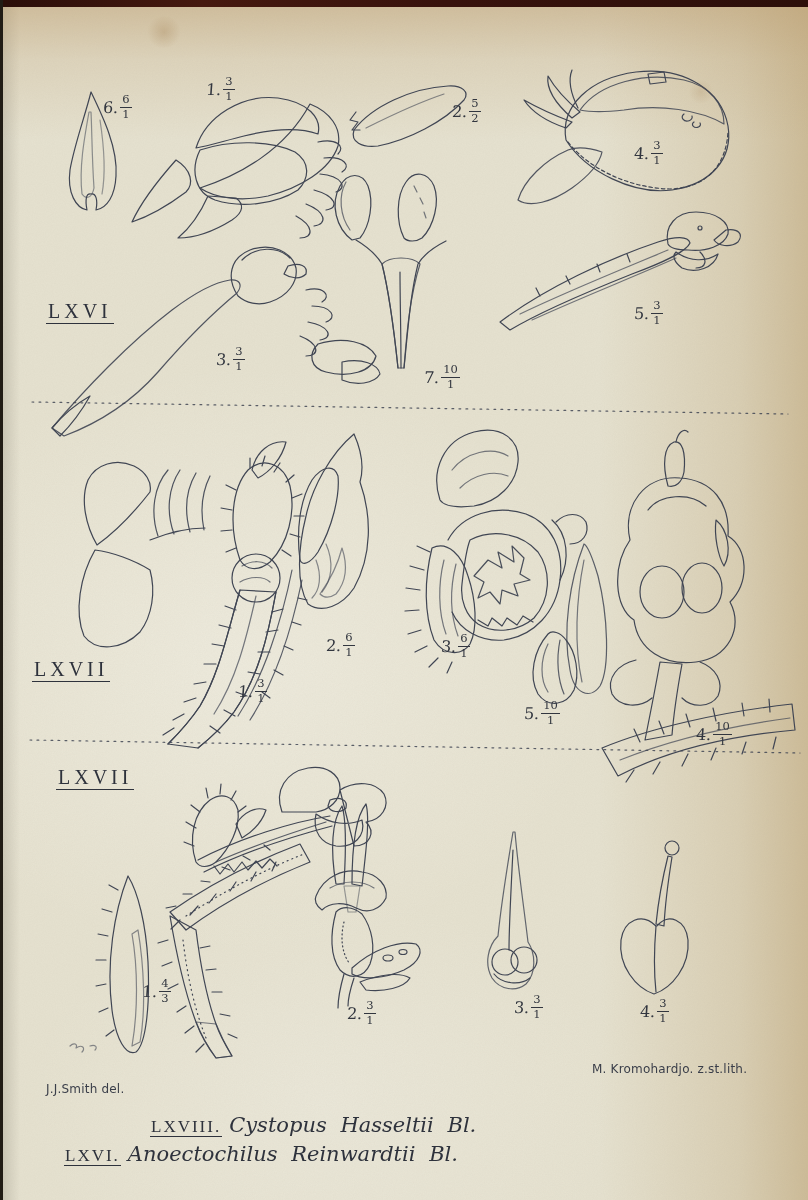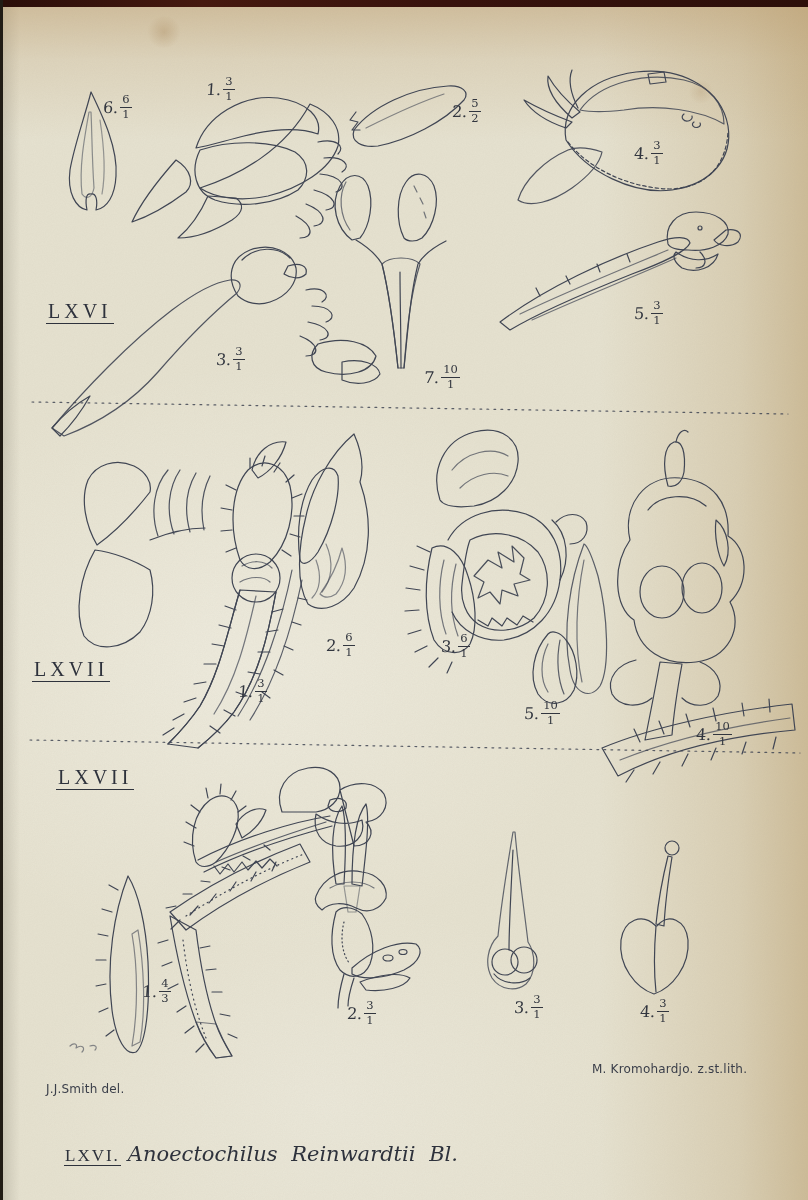--- a/index.html
+++ b/index.html
@@ -374,14 +374,17 @@
         <span class="b">1</span>
       </span>
     </div>
 
   <div class="credit" style="left:46px;top:1052px;margin-top:30px;">J.J.Smith  del.</div>
   <div class="credit" style="left:592px;top:1062px;">M. Kromohardjo. z.st.lith.</div>
 
   <div class="cap-entry" style="left:64px;top:1142px;">
     <span class="cap-roman">LXVI.</span><span class="cap-name">Anoectochilus  Reinwardtii  Bl.</span>
   </div>
+  <div class="cap-entry" style="left:150px;top:1113px;">
+    <span class="cap-roman">LXVIII.</span><span class="cap-name">Cystopus  Hasseltii  Bl.</span>
+  </div>
 
 </div>
 
 </body></html>

